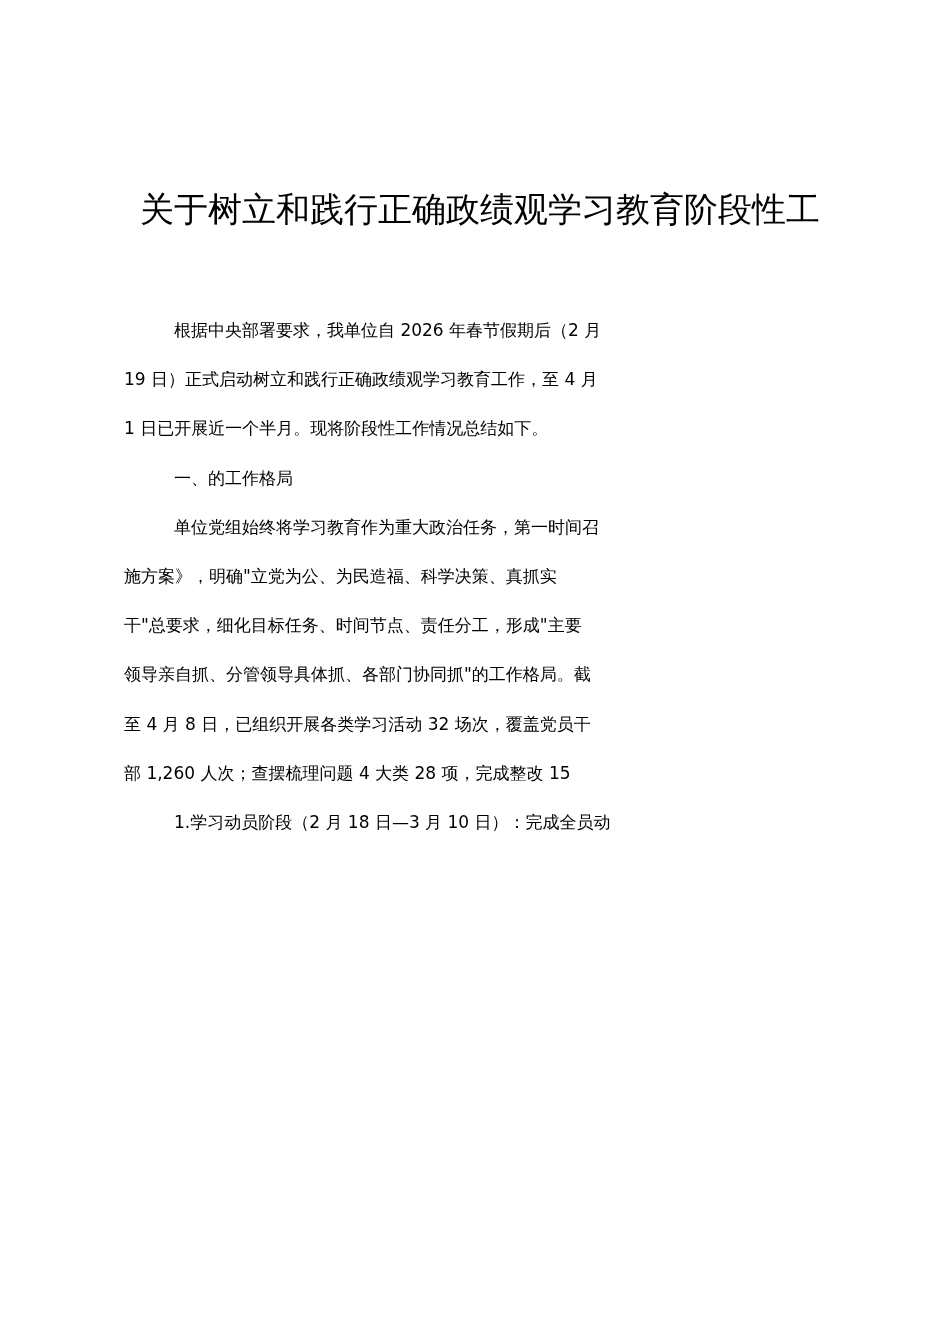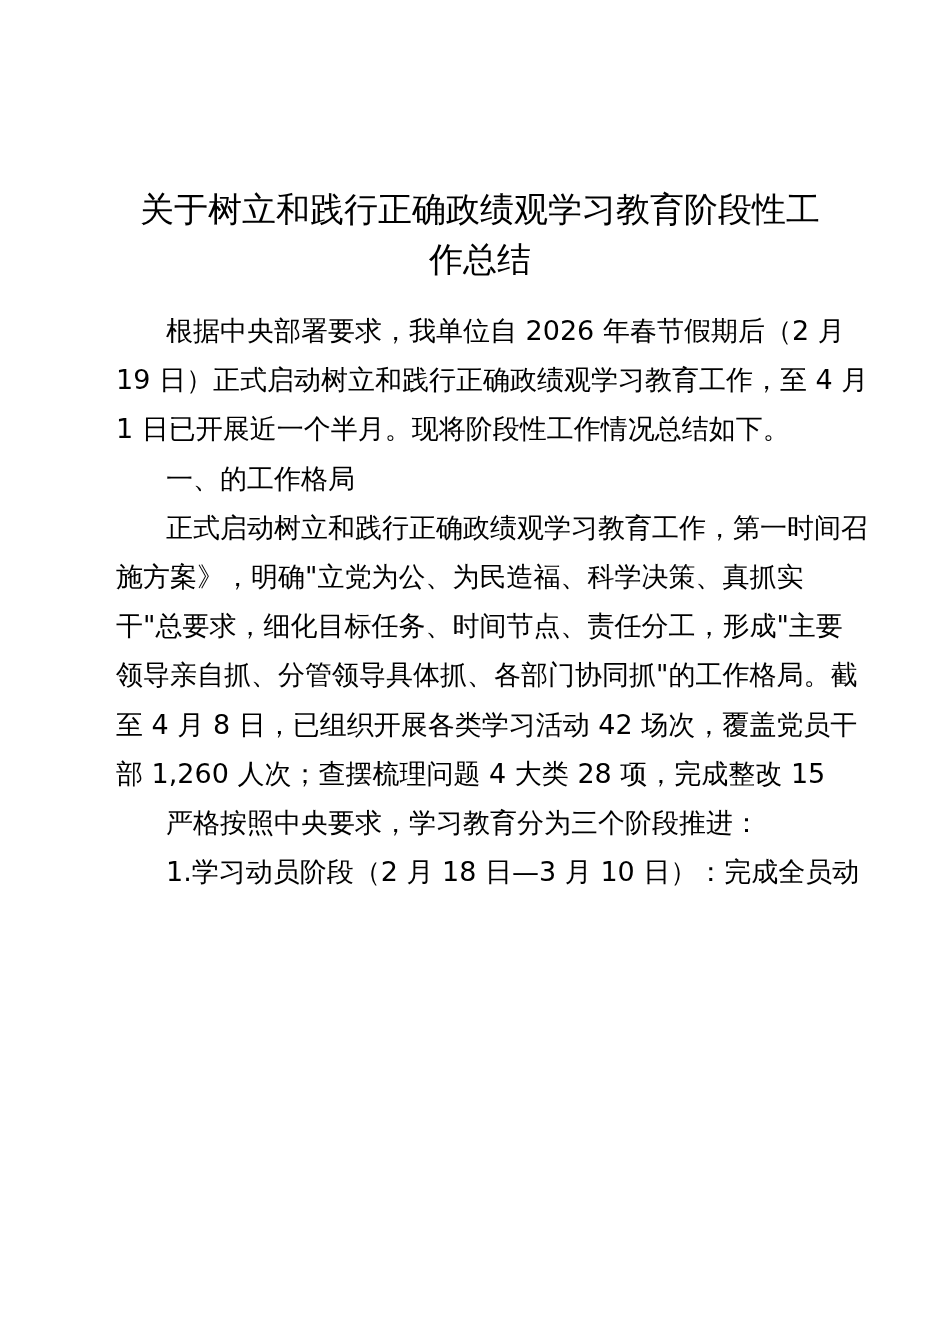--- a/index.html
+++ b/index.html
@@ -32,65 +32,63 @@
       line-height: 50px;
       top: 184px;
       letter-spacing: 0px;
     }
     .title .tline {
       display: block;
       white-space: nowrap;
     }
     .body {
       position: absolute;
-      left: 116px;
+      left: 124px;
       top: 306px;
       width: 710px;
-      font-size: 27px;
+      font-size: 17px;
     }
     .line {
       display: block;
       height: 49.2px;
       line-height: 49.2px;
       white-space: nowrap;
     }
     .indent {
       padding-left: 50px;
     }
   </style>
 </head>
 <body>
 
 <div class="page">
 
   <div class="title">
     <span class="tline">关于树立和践行正确政绩观学习教育阶段性工</span>
-    <span class="tline">作总结</span>
   </div>
 
   <div class="body">
 
     <div>
       <span class="line indent">根据中央部署要求，我单位自 2026 年春节假期后（2 月</span>
       <span class="line">19 日）正式启动树立和践行正确政绩观学习教育工作，至 4 月</span>
       <span class="line">1 日已开展近一个半月。现将阶段性工作情况总结如下。</span>
     </div>
 
     <span class="line indent">一、的工作格局</span>
 
 
     <div>
-      <span class="line indent">正式启动树立和践行正确政绩观学习教育工作，第一时间召</span>
+      <span class="line indent">单位党组始终将学习教育作为重大政治任务，第一时间召</span>
       <span class="line">施方案》，明确"立党为公、为民造福、科学决策、真抓实</span>
       <span class="line">干"总要求，细化目标任务、时间节点、责任分工，形成"主要</span>
       <span class="line">领导亲自抓、分管领导具体抓、各部门协同抓"的工作格局。截</span>
-      <span class="line">至 4 月 8 日，已组织开展各类学习活动 42 场次，覆盖党员干</span>
+      <span class="line">至 4 月 8 日，已组织开展各类学习活动 32 场次，覆盖党员干</span>
       <span class="line">部 1,260 人次；查摆梳理问题 4 大类 28 项，完成整改 15</span>
     </div>
 
 
     <div>
-      <span class="line indent">严格按照中央要求，学习教育分为三个阶段推进：</span>
       <span class="line indent">1.学习动员阶段（2 月 18 日—3 月 10 日）：完成全员动</span>
     </div>
 
   </div>
 </div>
 
 </body></html>

